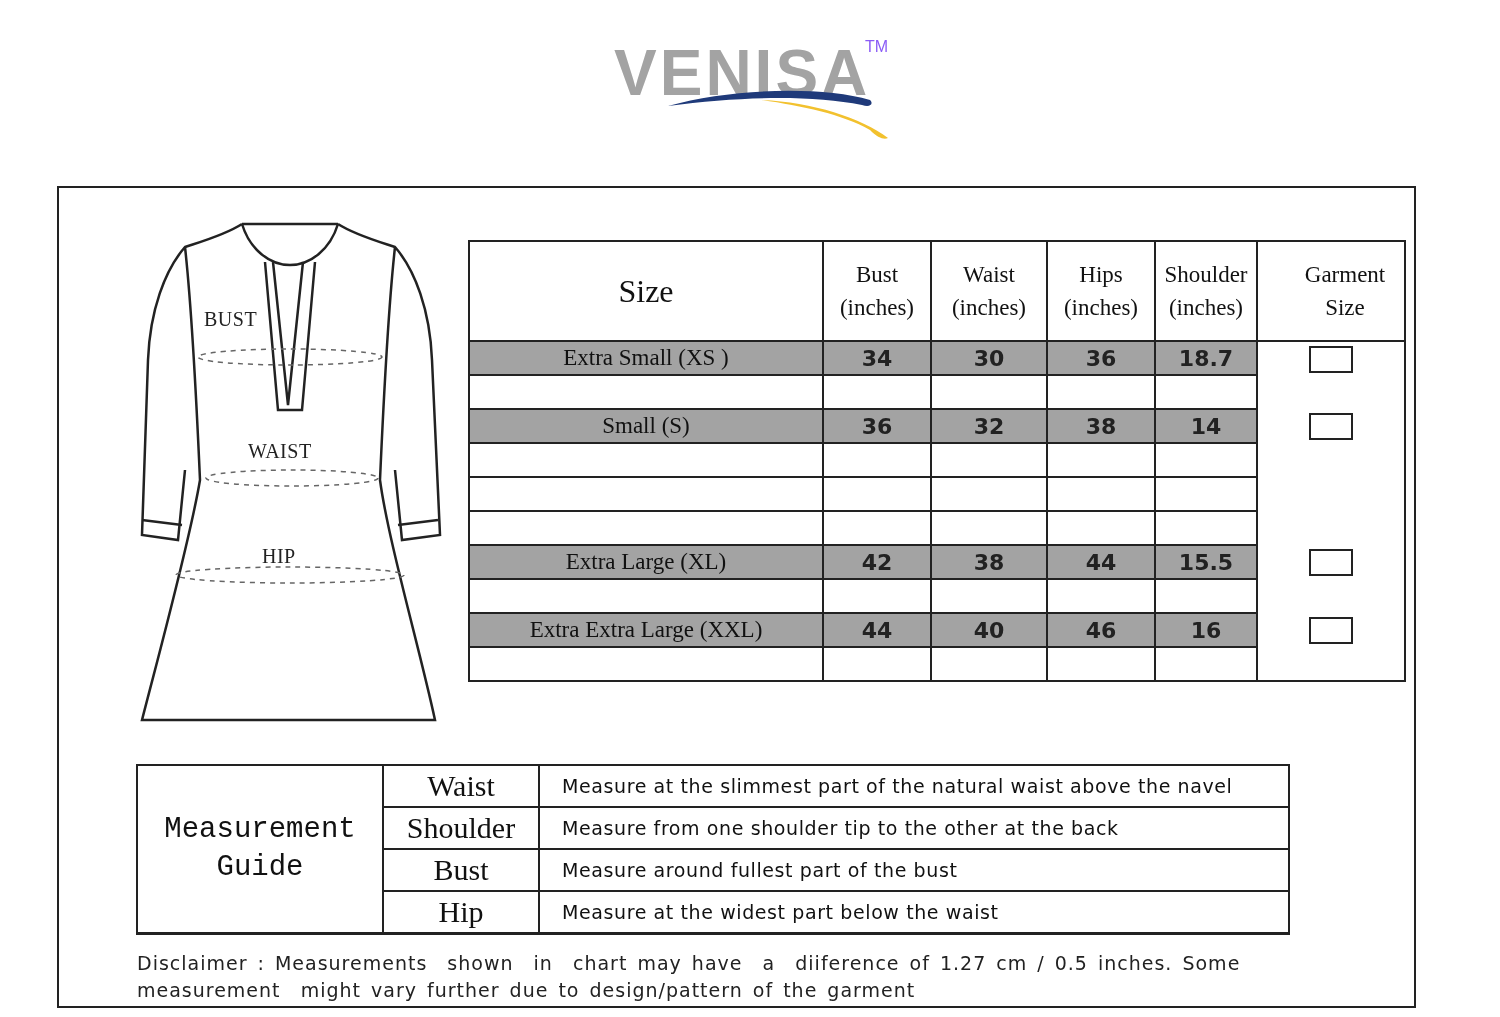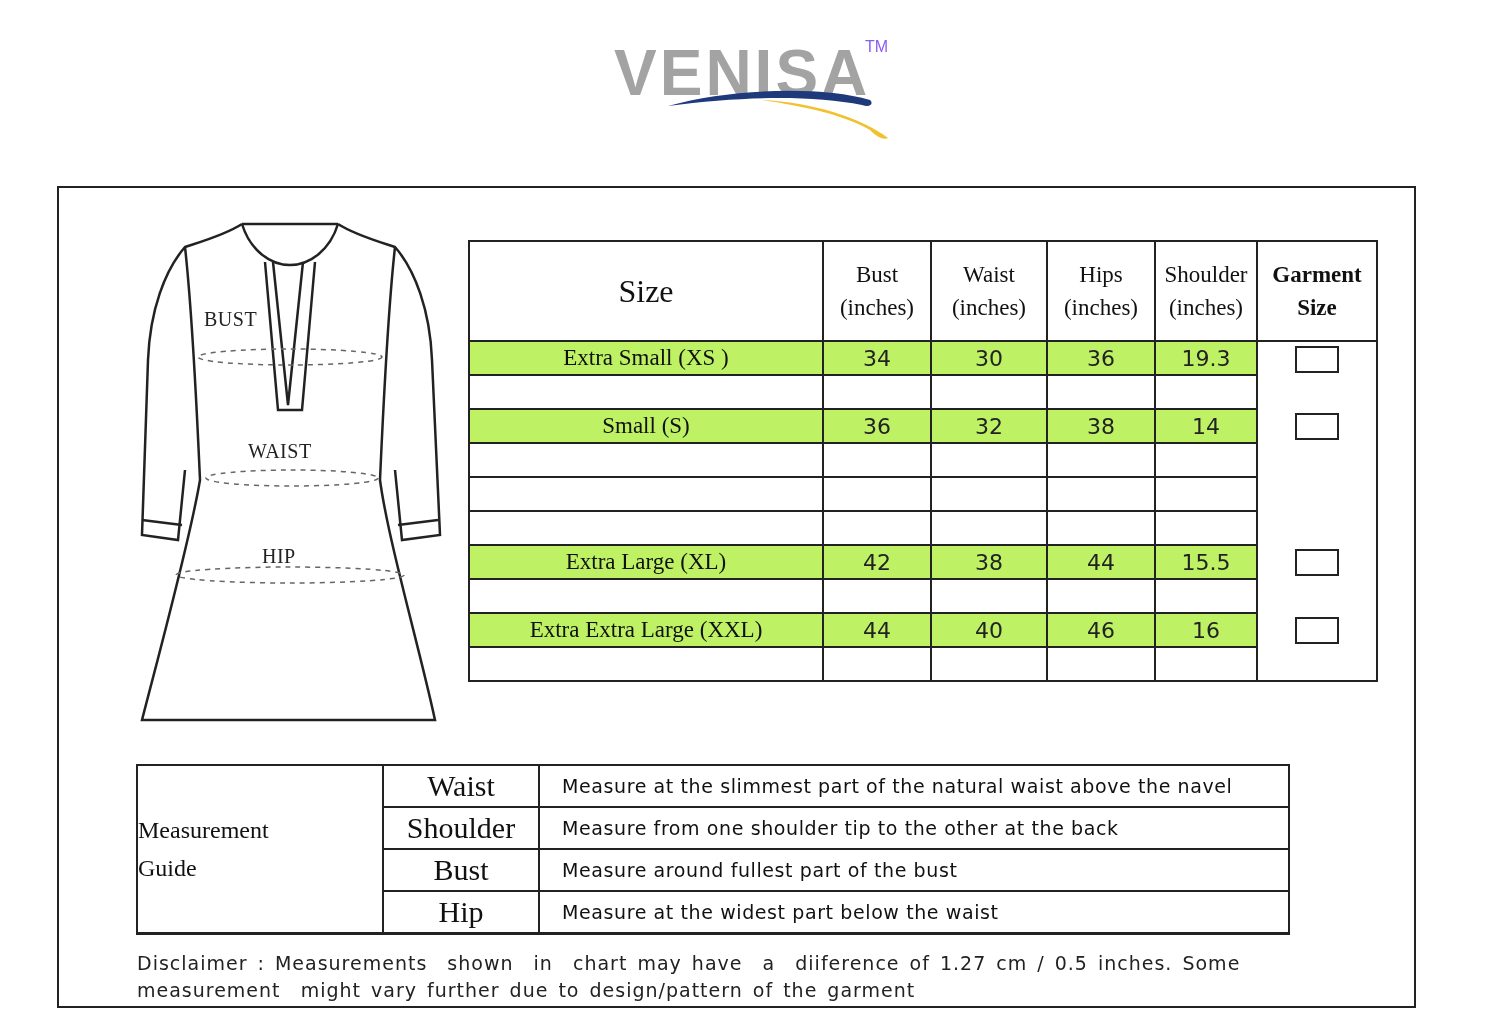--- a/index.html
+++ b/index.html
@@ -8,30 +8,30 @@
   .logo-text{position:absolute;left:2px;top:0;font-family:"Liberation Sans",sans-serif;font-weight:bold;font-size:64px;letter-spacing:3px;color:#a3a3a3;line-height:70px;}
   .logo-tm{position:absolute;left:253px;top:0;font-family:"Liberation Sans",sans-serif;font-size:16px;color:#8b5cf6;}
   .logo svg{position:absolute;left:0;top:0;}
   .frame{position:absolute;left:57px;top:186px;width:1359px;height:822px;border:2px solid #222;box-sizing:border-box;}
   .sketch{position:absolute;left:130px;top:210px;width:320px;height:530px;}
   .sketch-label{position:absolute;font-family:"Liberation Serif",serif;font-size:20px;color:#222;letter-spacing:0.5px;}
   table.size{position:absolute;left:468px;top:240px;border-collapse:collapse;}
   table.size td, table.size th{border:2px solid #222;padding:0;text-align:center;}
   table.size th{font-weight:normal;font-size:23px;line-height:33px;height:98px;font-family:"Liberation Serif",serif;}
   table.size th.size-h{font-size:32px;width:352px;}
-  table.size tr.data td{height:32px;background:#bef264;font-size:23px;}
+  table.size tr.data td{height:32px;background:#a3a3a3;font-size:23px;}
   table.size tr.data td.name{font-family:"Liberation Serif",serif;}
-  table.size tr.data td.num{font-family:"DejaVu Sans",sans-serif;font-weight:normal;font-size:22px;color:#222;}
+  table.size tr.data td.num{font-family:"DejaVu Sans",sans-serif;font-weight:bold;font-size:22px;color:#222;}
   table.size tr.spacer td{height:32px;background:#fff;}
   table.size td.gcol{background:#fff !important;border-top:none;border-bottom:none;width:118px;}
   table.size tr.last td.gcol{border-bottom:2px solid #222;}
   .cb{display:inline-block;width:44px;height:27px;border:2px solid #222;box-sizing:border-box;background:#fff;vertical-align:middle;}
   table.guide{position:absolute;left:136px;top:764px;border-collapse:collapse;}
   table.guide td{border:2px solid #222;padding:0;}
-  table.guide td.gtitle{width:244px;text-align:left;font-size:24px;line-height:38px;font-family:Liberation Serif, serif;}
+  table.guide td.gtitle{width:244px;text-align:center;font-size:29px;line-height:38px;font-family:Liberation Mono, monospace;}
   table.guide td.gname{width:154px;text-align:center;font-size:30px;height:40px;font-family:"Liberation Serif",serif;}
   table.guide td.gdesc{width:726px;font-family:"DejaVu Sans",sans-serif;font-size:19px;padding-left:22px;letter-spacing:0.6px;}
   table.guide{border-bottom:3px solid #222;}
   .disclaimer{position:absolute;left:137px;top:950px;width:1200px;font-family:"DejaVu Sans",sans-serif;font-size:19px;line-height:27px;letter-spacing:1px;color:#222;word-spacing:3px;}
 </style>
 </head>
 <body>
 
 <div class="logo">
   <div class="logo-text">VENISA</div>
@@ -73,29 +73,29 @@
 </div>
 
 <table class="size">
   <tbody>
       <tr>
     <th class="size-h">Size</th>
     <th style="width:106px"><span>Bust</span><br><span>(inches)</span></th>
     <th style="width:114px"><span>Waist</span><br><span>(inches)</span></th>
     <th style="width:106px"><span>Hips</span><br><span>(inches)</span></th>
     <th style="width:100px"><span>Shoulder</span><br><span>(inches)</span></th>
-    <th style="width:118px;font-weight:bold;"><span>Garment</span><br><span>Size</span></th>
+    <th style="width:118px;font-weight:normal;padding-left:28px;"><span>Garment</span><br><span>Size</span></th>
   </tr>
 
   <tr class="data">
     <td class="name">Extra Small  (XS )</td>
     <td class="num">34</td>
     <td class="num">30</td>
     <td class="num">36</td>
-    <td class="num">19.3</td>
+    <td class="num">18.7</td>
     <td class="gcol"><span class="cb"></span></td>
   </tr>
   <tr class="spacer">
         <td></td>
         <td></td>
         <td></td>
         <td></td>
         <td></td>
         <td class="gcol"></td>
       </tr>

